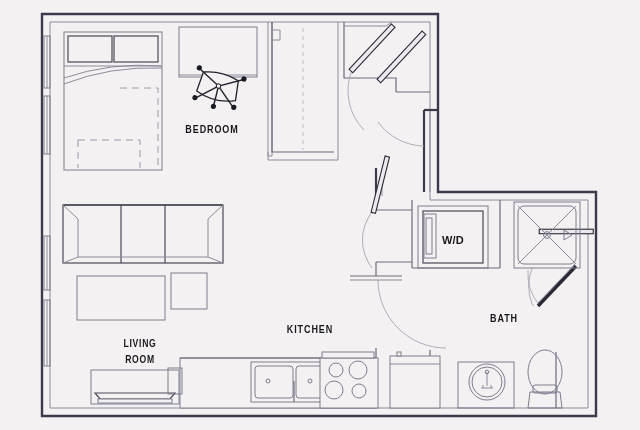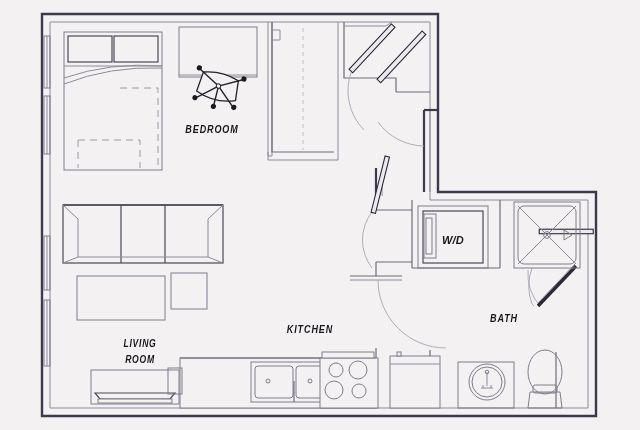--- a/index.html
+++ b/index.html
@@ -12,21 +12,20 @@
     width: 640px;
     height: 430px;
     overflow: hidden;
     font-family: "Liberation Sans", sans-serif;
   }
   #floorplan-root {
     position: relative;
     width: 640px;
     height: 430px;
     background: #f4f1f3;
-    font-style: italic;
   }
   #plan-svg {
     display: block;
     width: 640px;
     height: 430px;
   }
   .room-label {
     font-family: "Liberation Sans", sans-serif;
     font-weight: bold;
     font-size: 11px;

